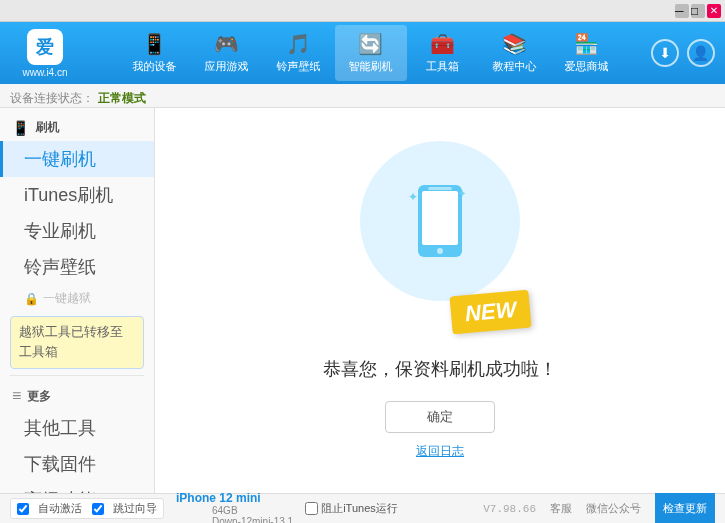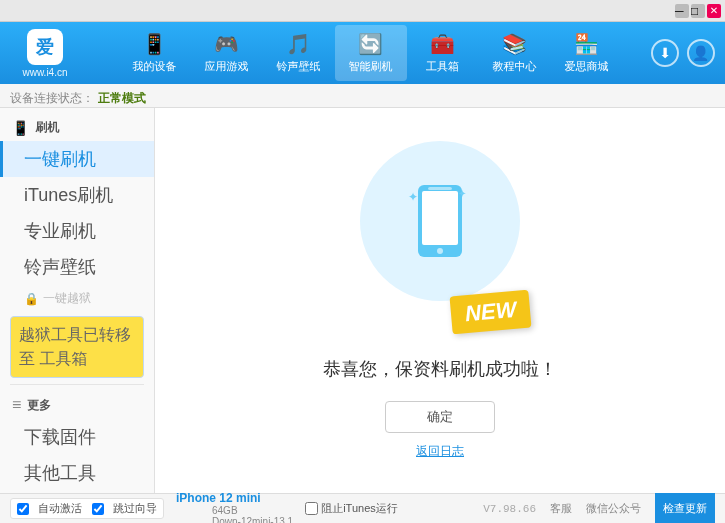--- a/index.html
+++ b/index.html
@@ -145,27 +145,28 @@
     .sidebar-disabled {
       padding: 5px 12px 5px 24px;
       font-size: 12px;
       color: #bbb;
       display: flex;
       align-items: center;
       gap: 4px;
     }
     .sidebar-notice {
       margin: 4px 10px;
-      background: #fde047;
+      background: #fef9c3;
       border: 1px solid #c0d8f5;
       border-radius: 4px;
       padding: 6px 8px;
-      font-size: 16px;
+      font-size: 13px;
       color: #666;
       line-height: 1.5;
+      font-family: Liberation Mono, monospace;
     }
     .sidebar-divider {
       height: 1px;
       background: #e5e5e5;
       margin: 6px 10px;
     }
     .sidebar-section2-title {
       display: flex;
       align-items: center;
       padding: 5px 12px;
@@ -393,24 +394,24 @@
     <div class="sidebar-notice">
       <span>越狱工具已转移至
 工具箱</span>
     </div>
     <div class="sidebar-divider"></div>
     <div class="sidebar-section2-title">
       <span style="margin-right:6px;font-size:16px;color:#888;">≡</span>
       <span>更多</span>
     </div>
     <div class="sidebar-item">
+      <span>其他工具</span>
+    </div>
+    <div class="sidebar-item">
       <span>下载固件</span>
-    </div>
-    <div class="sidebar-item">
-      <span>其他工具</span>
     </div>
     <div class="sidebar-item">
       <span>高级功能</span>
     </div>
   </div>
 
   <div class="content">
     <div class="illustration">
 
       <div class="phone-circle">

